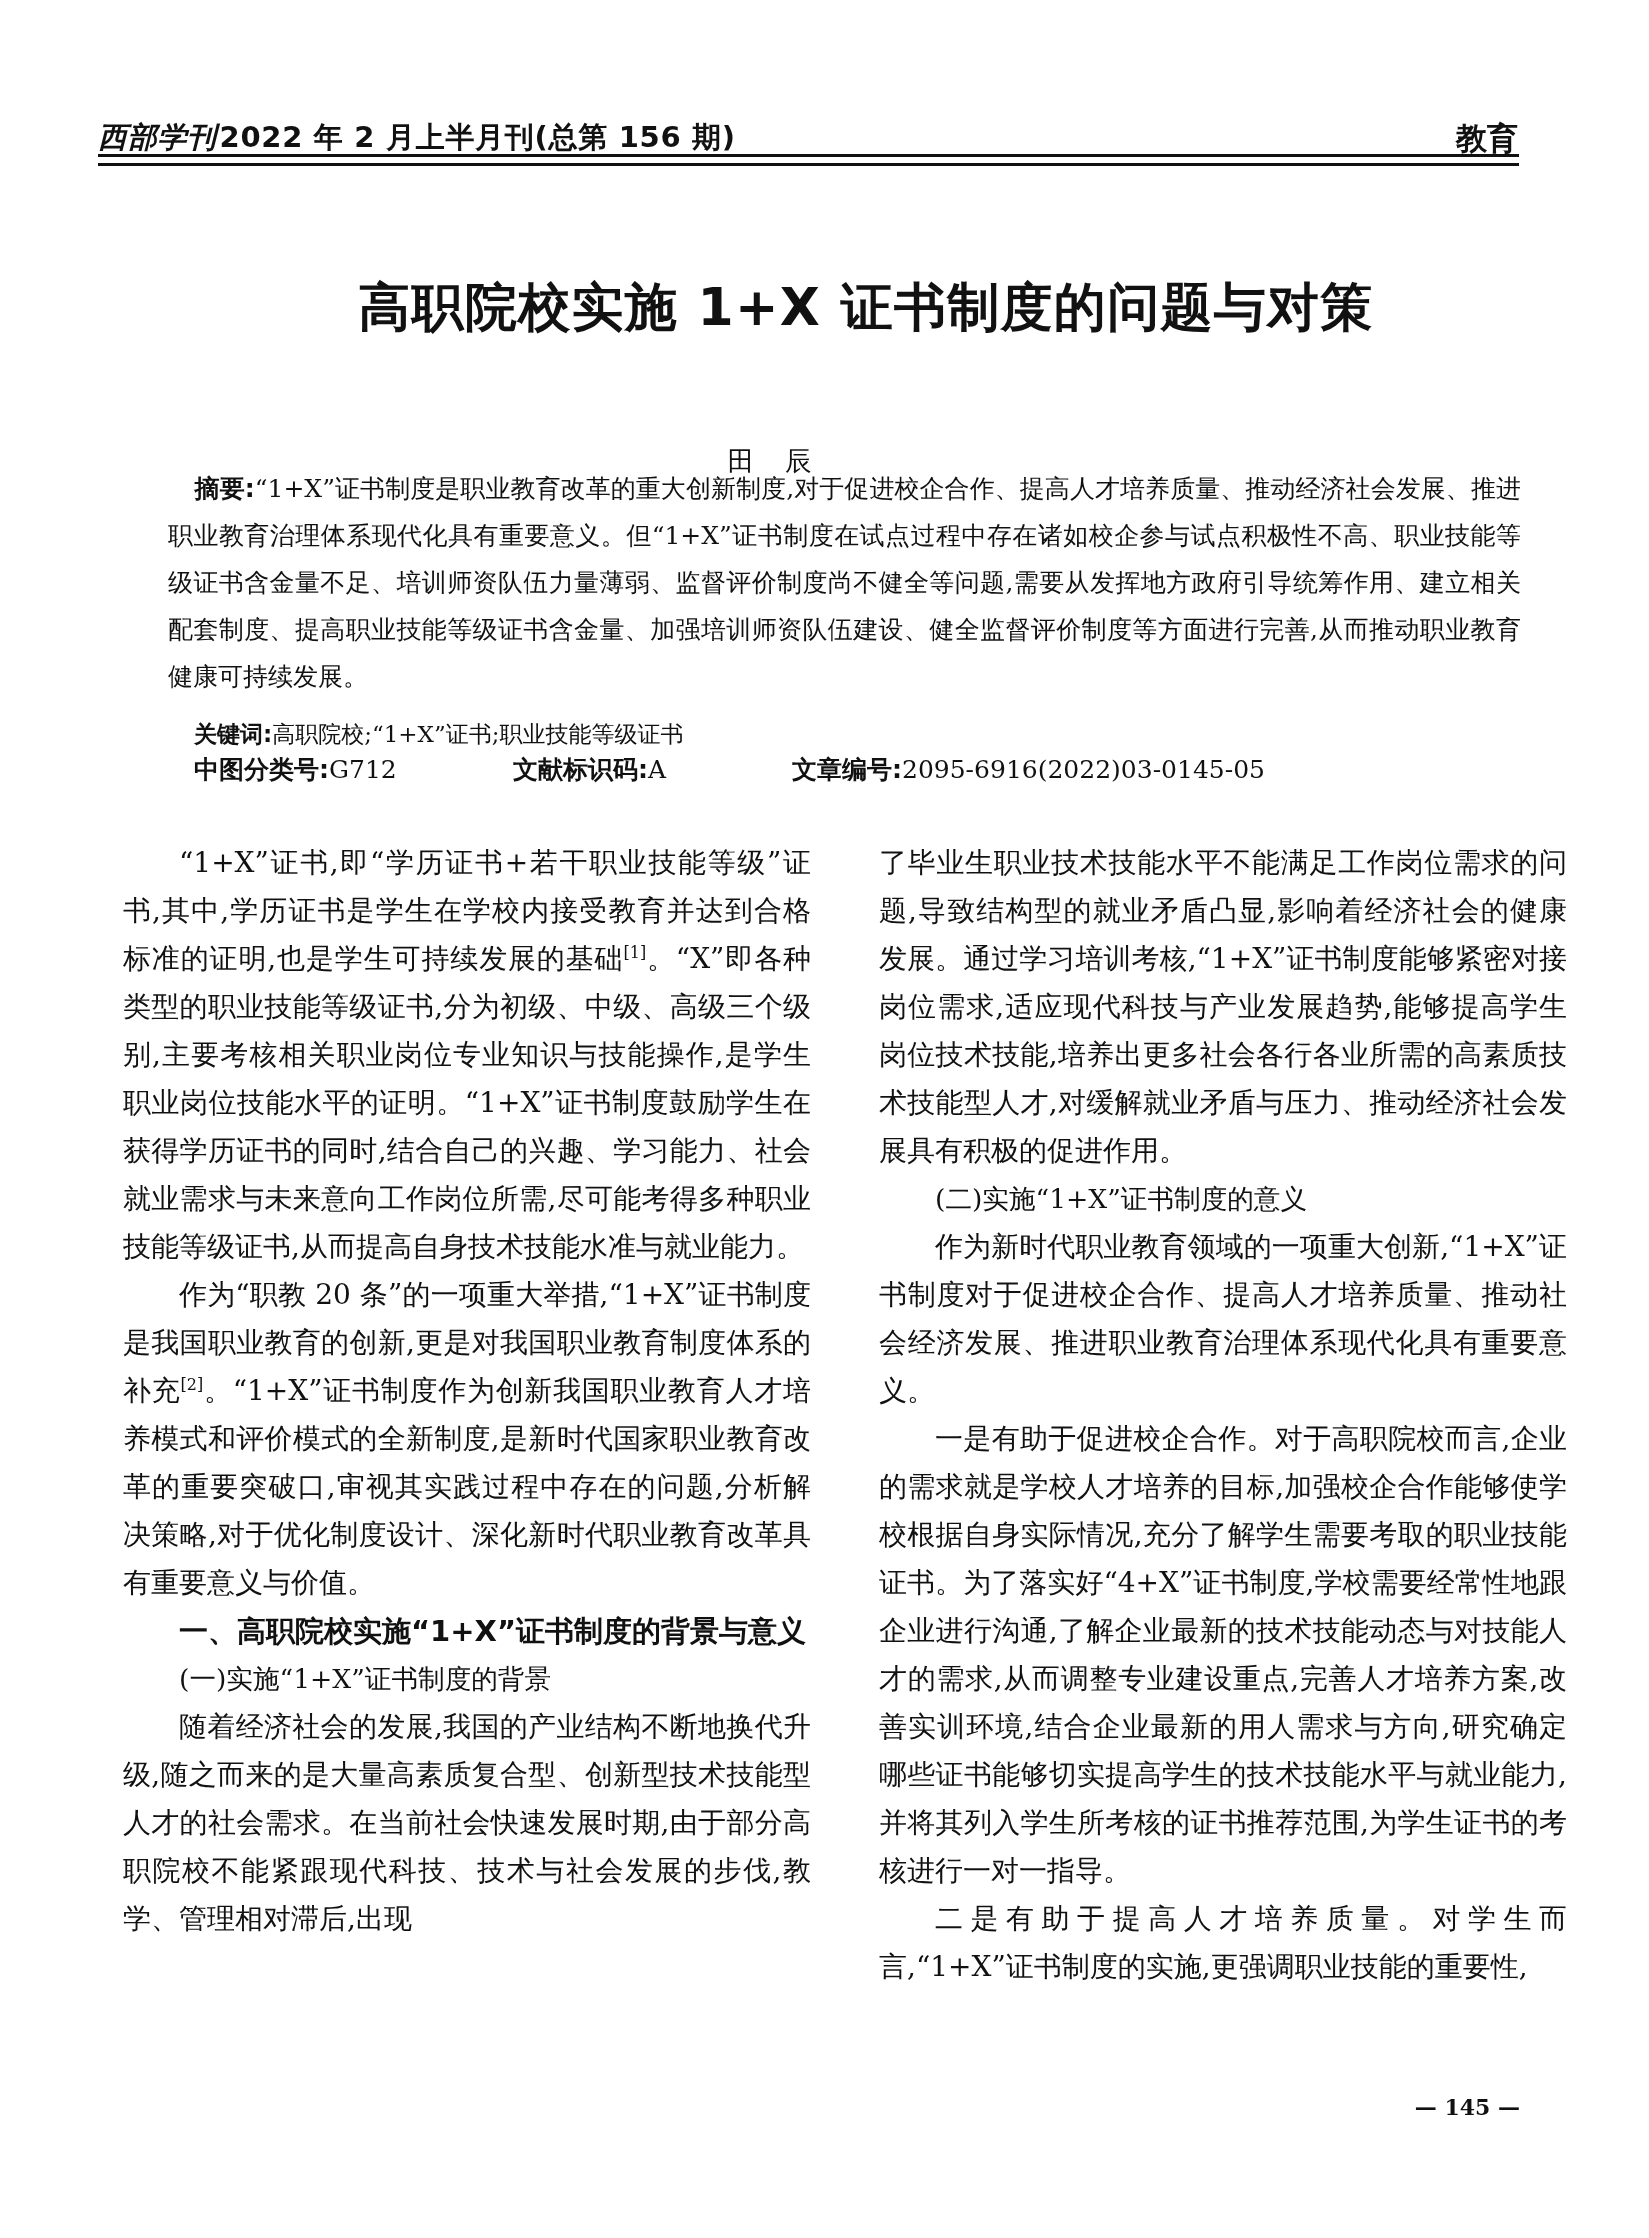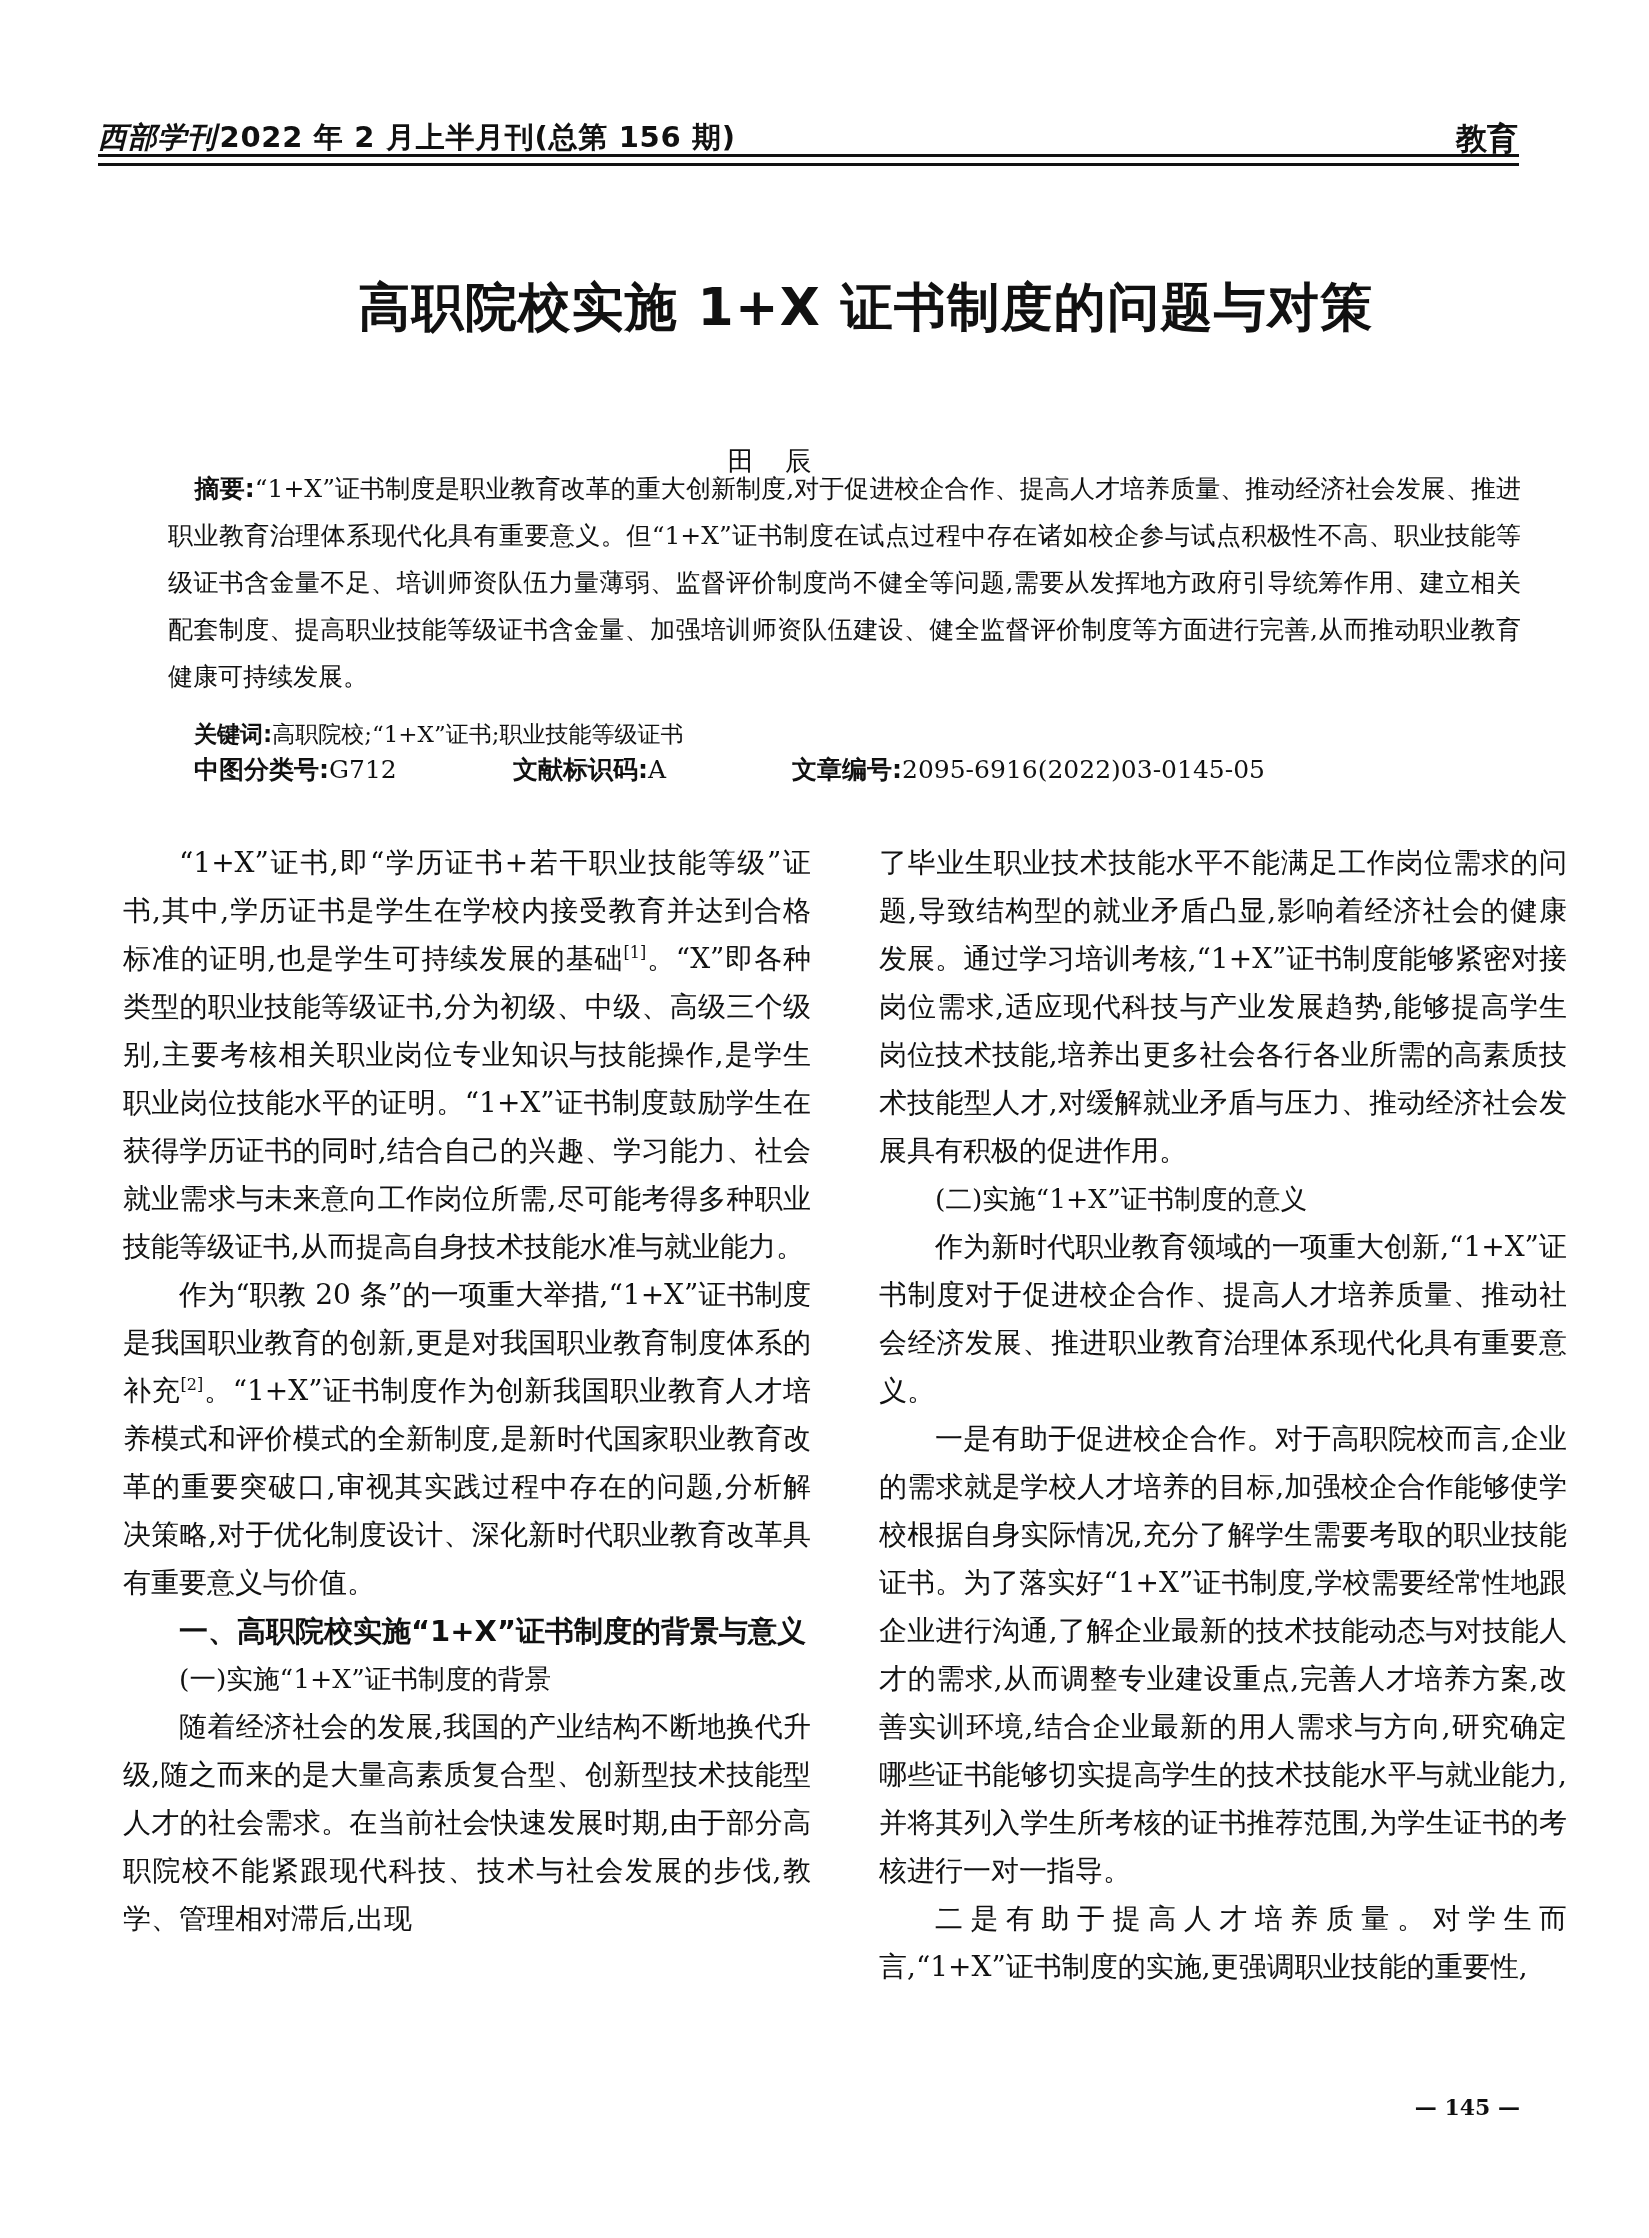--- a/index.html
+++ b/index.html
@@ -69,18 +69,18 @@
   <p><span>作为“职教 20 条”的一项重大举措,“1+X”证书制度是我国职业教育的创新,更是对我国职业教育制度体系的补充</span><sup>[2]</sup><span>。“1+X”证书制度作为创新我国职业教育人才培养模式和评价模式的全新制度,是新时代国家职业教育改革的重要突破口,审视其实践过程中存在的问题,分析解决策略,对于优化制度设计、深化新时代职业教育改革具有重要意义与价值。</span></p>
   <h2>一、高职院校实施“1+X”证书制度的背景与意义</h2>
   <h3>(一)实施“1+X”证书制度的背景</h3>
   <p>随着经济社会的发展,我国的产业结构不断地换代升级,随之而来的是大量高素质复合型、创新型技术技能型人才的社会需求。在当前社会快速发展时期,由于部分高职院校不能紧跟现代科技、技术与社会发展的步伐,教学、管理相对滞后,出现</p>
 </div>
 
 <div class="col right">
   <p class="noindent">了毕业生职业技术技能水平不能满足工作岗位需求的问题,导致结构型的就业矛盾凸显,影响着经济社会的健康发展。通过学习培训考核,“1+X”证书制度能够紧密对接岗位需求,适应现代科技与产业发展趋势,能够提高学生岗位技术技能,培养出更多社会各行各业所需的高素质技术技能型人才,对缓解就业矛盾与压力、推动经济社会发展具有积极的促进作用。</p>
   <h3>(二)实施“1+X”证书制度的意义</h3>
   <p>作为新时代职业教育领域的一项重大创新,“1+X”证书制度对于促进校企合作、提高人才培养质量、推动社会经济发展、推进职业教育治理体系现代化具有重要意义。</p>
-  <p>一是有助于促进校企合作。对于高职院校而言,企业的需求就是学校人才培养的目标,加强校企合作能够使学校根据自身实际情况,充分了解学生需要考取的职业技能证书。为了落实好“1+X”证书制度,学校需要经常性地跟企业进行沟通,了解企业最新的技术技能动态与对技能人才的需求,从而调整专业建设重点,完善人才培养方案,改善实训环境,结合企业最新的用人需求与方向,研究确定哪些证书能够切实提高学生的技术技能水平与就业能力,并将其列入学生所考核的证书推荐范围,为学生证书的考核进行一对一指导。</p>
+  <p>一是有助于促进校企合作。对于高职院校而言,企业的需求就是学校人才培养的目标,加强校企合作能够使学校根据自身实际情况,充分了解学生需要考取的职业技能证书。为了落实好“4+X”证书制度,学校需要经常性地跟企业进行沟通,了解企业最新的技术技能动态与对技能人才的需求,从而调整专业建设重点,完善人才培养方案,改善实训环境,结合企业最新的用人需求与方向,研究确定哪些证书能够切实提高学生的技术技能水平与就业能力,并将其列入学生所考核的证书推荐范围,为学生证书的考核进行一对一指导。</p>
   <p>二是有助于提高人才培养质量。对学生而言,“1+X”证书制度的实施,更强调职业技能的重要性,</p>
 </div>
 
 <div class="pagenum">— 145 —</div>
 
 
 </body></html>

